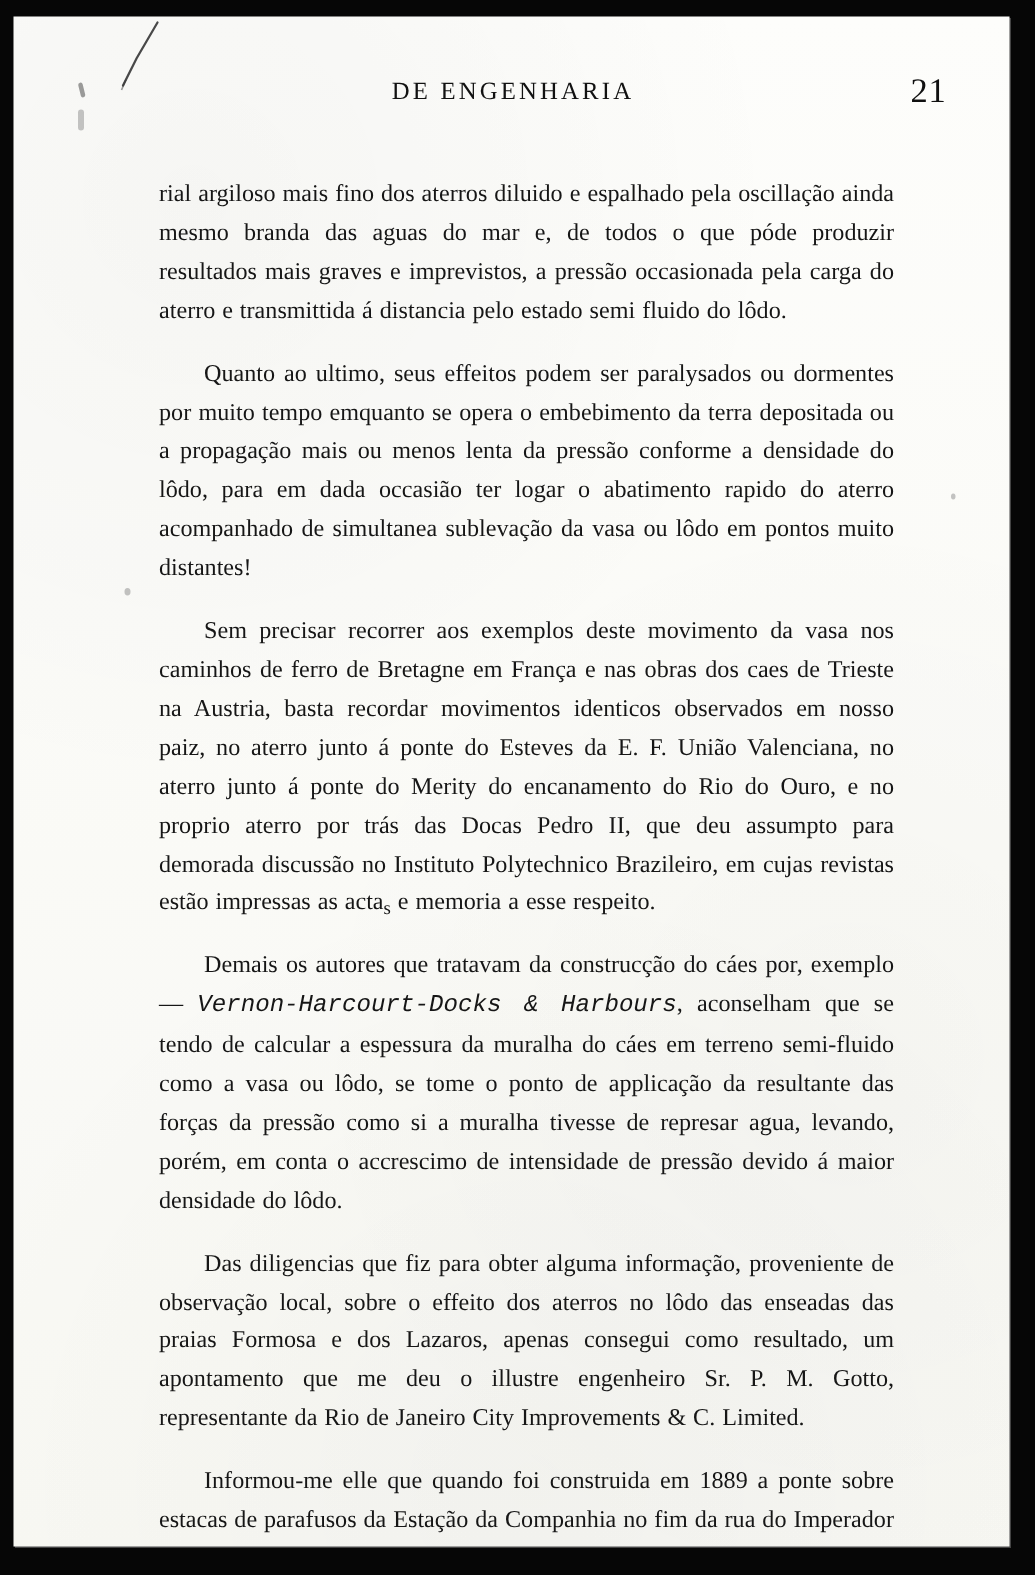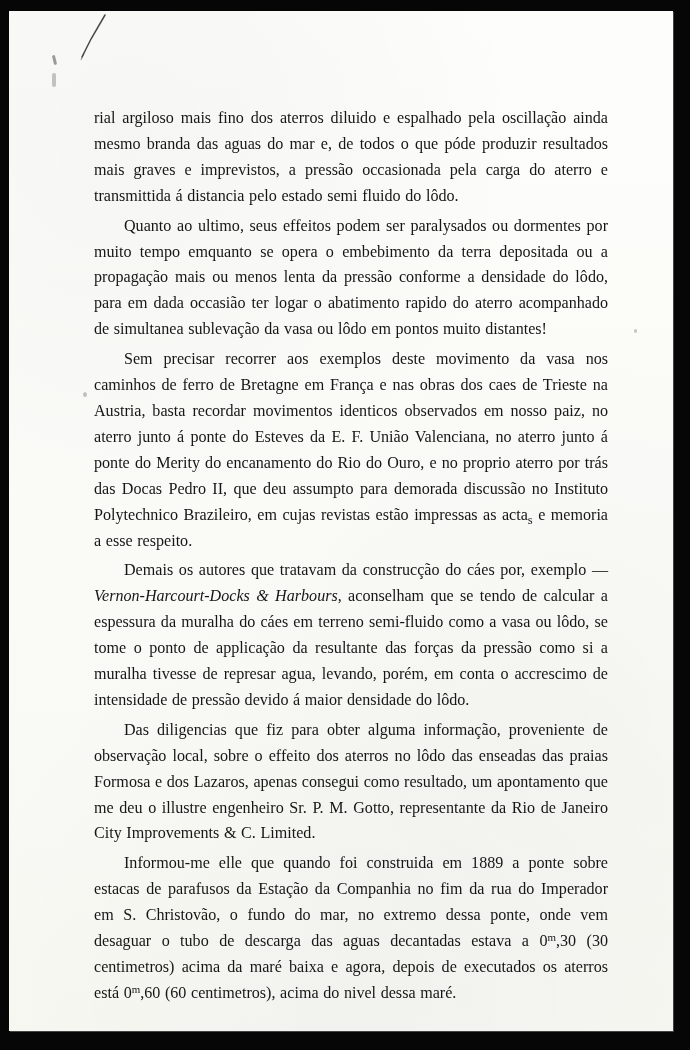--- a/index.html
+++ b/index.html
@@ -117,35 +117,35 @@
 
   
   #text-block {
     position: absolute;
     left: 81px;
     top: 90px;
     width: 522px;
   }
 
   p.para {
-    margin: 4px;
+    margin: 16px;
     font-size: 16.1px;
     line-height: 25.9px;
     color: #1a1a1a;
     text-align: justify;
     text-indent: 30px;
     word-spacing: 0.6px;
     font-family: "Liberation Serif", serif;
     -webkit-font-smoothing: none;
   }
   p.para.no-indent { text-indent: 0; }
 
   em.title-italic {
     font-style: italic;
-    font-family: Liberation Serif, serif;
+    font-family: Liberation Mono, monospace;
   }
 
   sub.dropped {
     font-size: 0.78em;
     vertical-align: -0.28em;
     line-height: 0;
   }
   sup.meas {
     font-size: 0.68em;
     vertical-align: 0.42em;
@@ -167,20 +167,24 @@
     <div id="edge-fleck-a"></div>
     <div id="edge-fleck-b"></div>
     <div id="edge-fleck-c"></div>
     <div id="edge-fleck-d"></div>
 
     <svg id="corner-mark" viewBox="0 0 48 52">
       <path d="M44 2 L30 26 L24 38 L21 44" stroke="#2a2a2a" stroke-width="1.5" fill="none" stroke-linecap="round" opacity="0.85"></path>
       <path d="M23 40 L20 47" stroke="#3a3a3a" stroke-width="1.1" fill="none" opacity="0.5"></path>
     </svg>
 
+    <div id="running-head">
+      <div id="head-title">DE ENGENHARIA</div>
+      <div id="page-number">21</div>
+    </div>
 
     <div id="text-block">
 
       <p class="para no-indent" id="para-1">rial argiloso mais fino dos aterros diluido e espalhado pela oscillação ainda mesmo branda das aguas do mar e, de todos o que póde produzir resultados mais graves e imprevistos, a pressão occasionada pela carga do aterro e transmittida á distancia pelo estado semi fluido do lôdo.</p>
 
 
       <p class="para" id="para-3">Quanto ao ultimo, seus effeitos podem ser paralysados ou dormentes por muito tempo emquanto se opera o embebimento da terra depositada ou a propagação mais ou menos lenta da pressão conforme a densidade do lôdo, para em dada occasião ter logar o abatimento rapido do aterro acompanhado de simultanea sublevação da vasa ou lôdo em pontos muito distantes!</p>
 
       <p class="para" id="para-4">
         <span>Sem precisar recorrer aos exemplos deste movimento da vasa nos caminhos de ferro de Bretagne em França e nas obras dos caes de Trieste na Austria, basta recordar movimentos identicos observados em nosso paiz, no aterro junto á ponte do Esteves da E. F. União Valenciana, no aterro junto á ponte do Merity do encanamento do Rio do Ouro, e no proprio aterro por trás das Docas Pedro II, que deu assumpto para demorada discussão no Instituto Polytechnico Brazileiro, em cujas revistas estão impressas as acta</span><sub class="dropped">s</sub><span> e memoria a esse respeito.</span>

